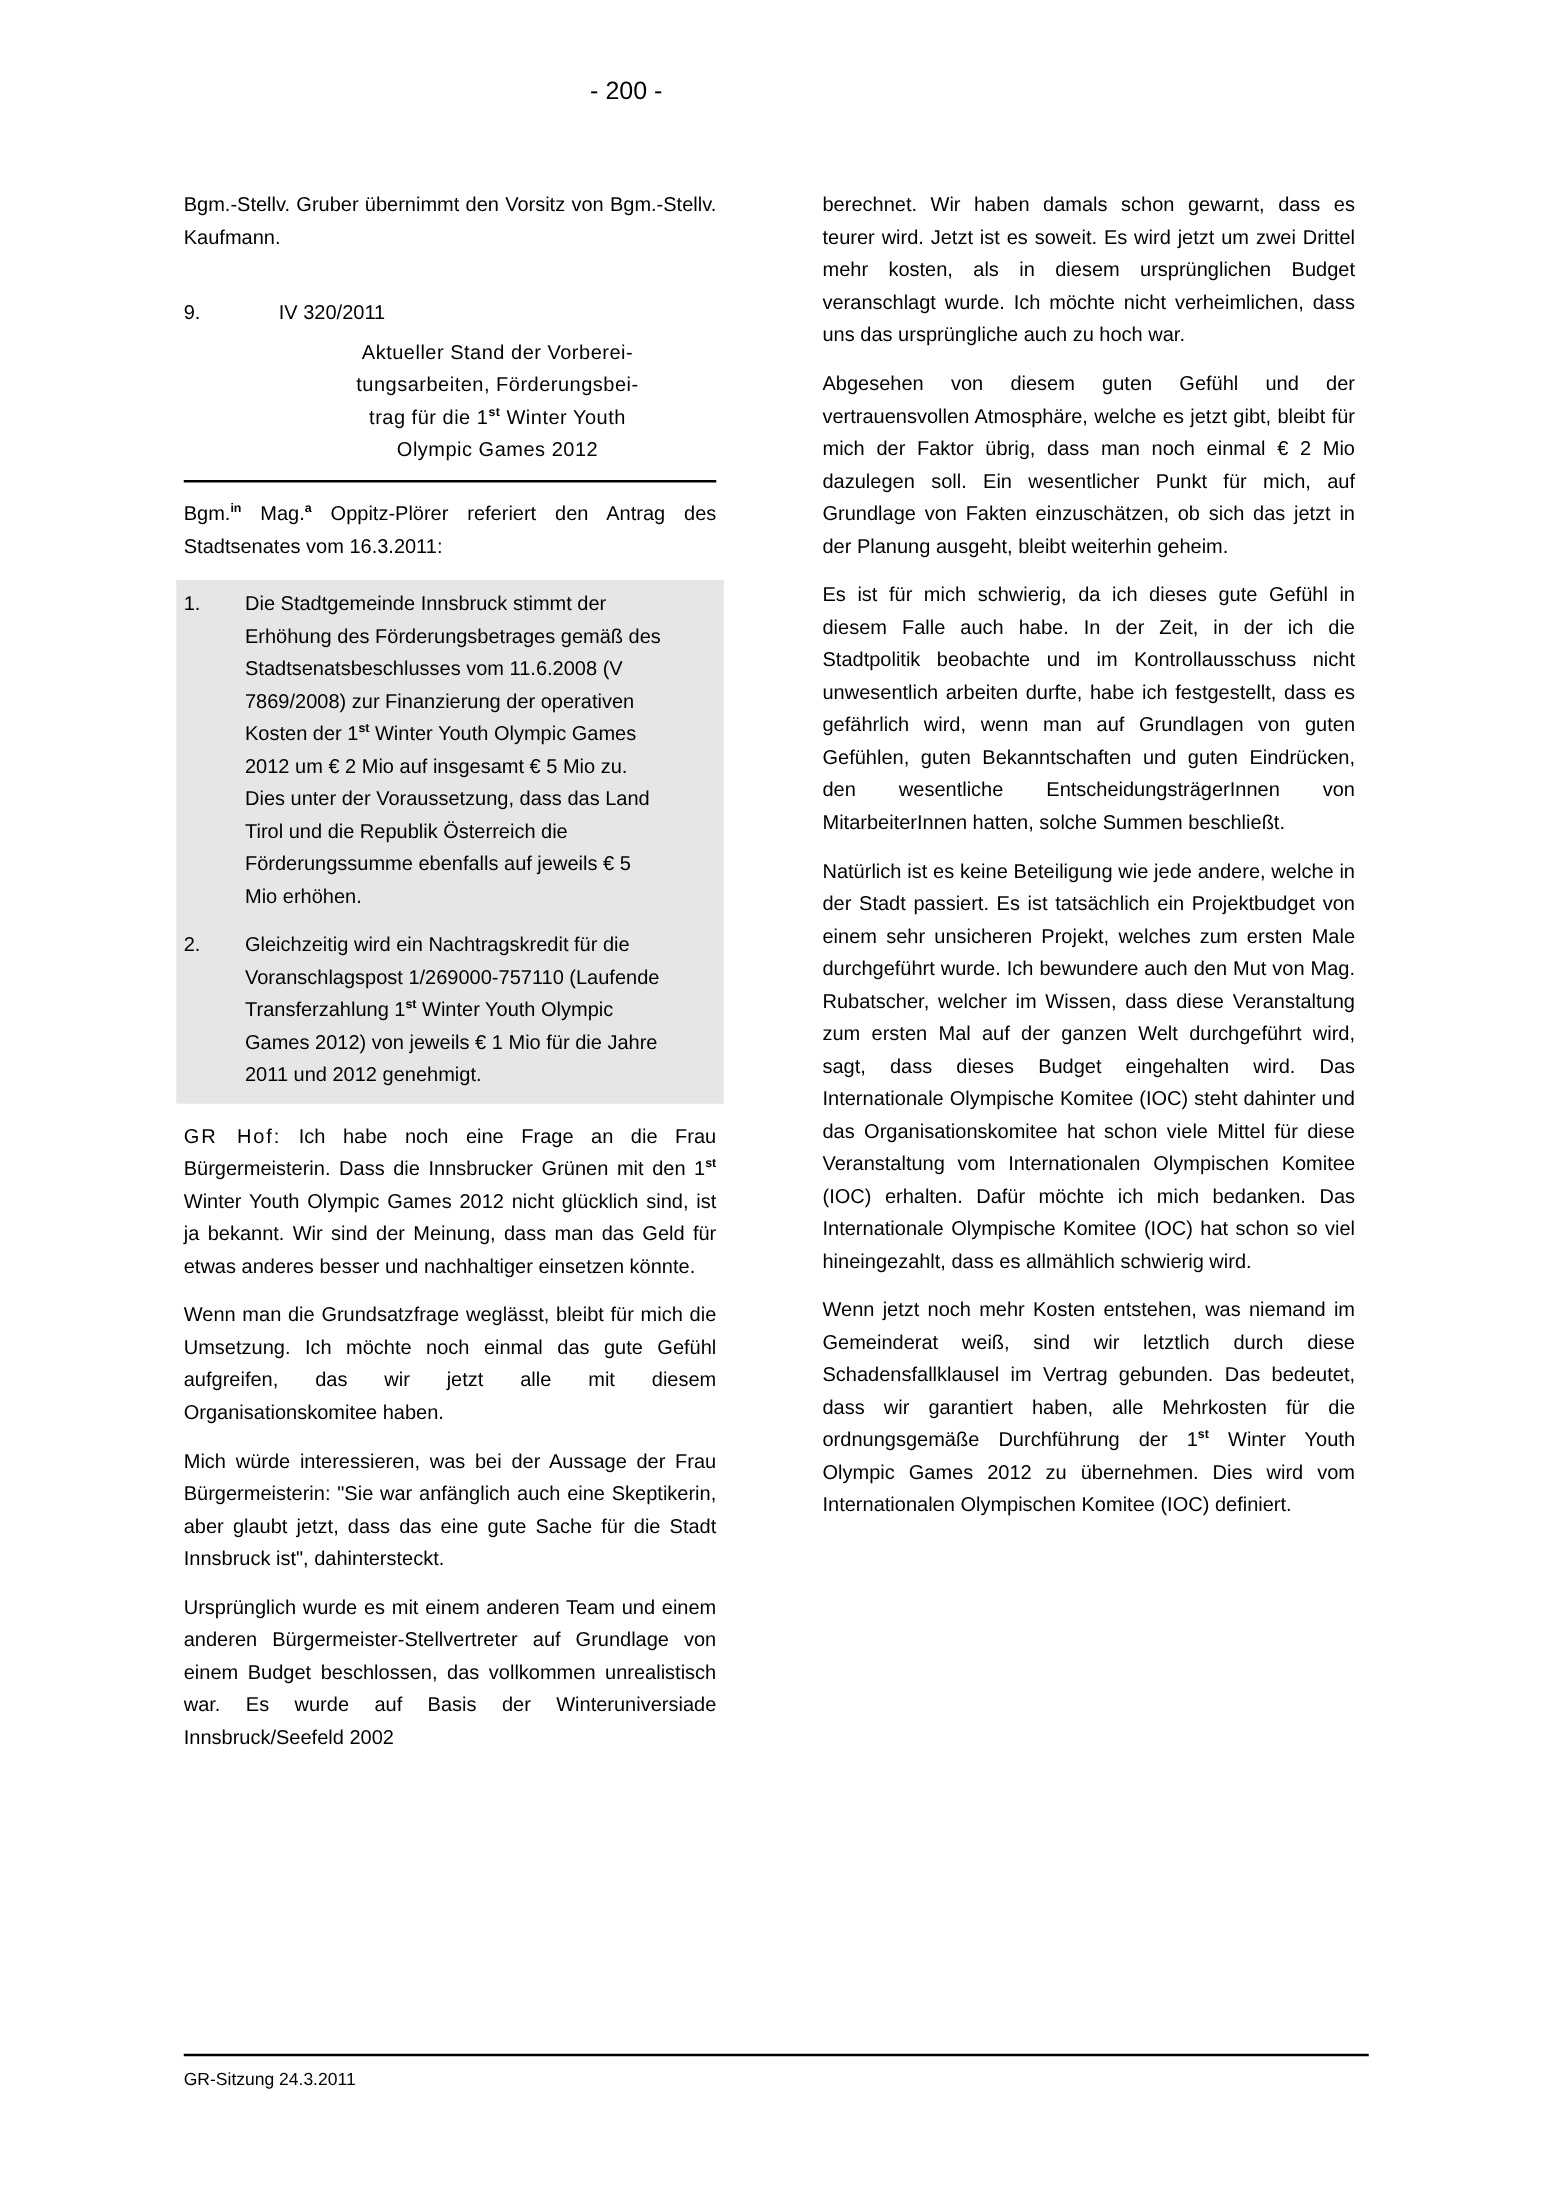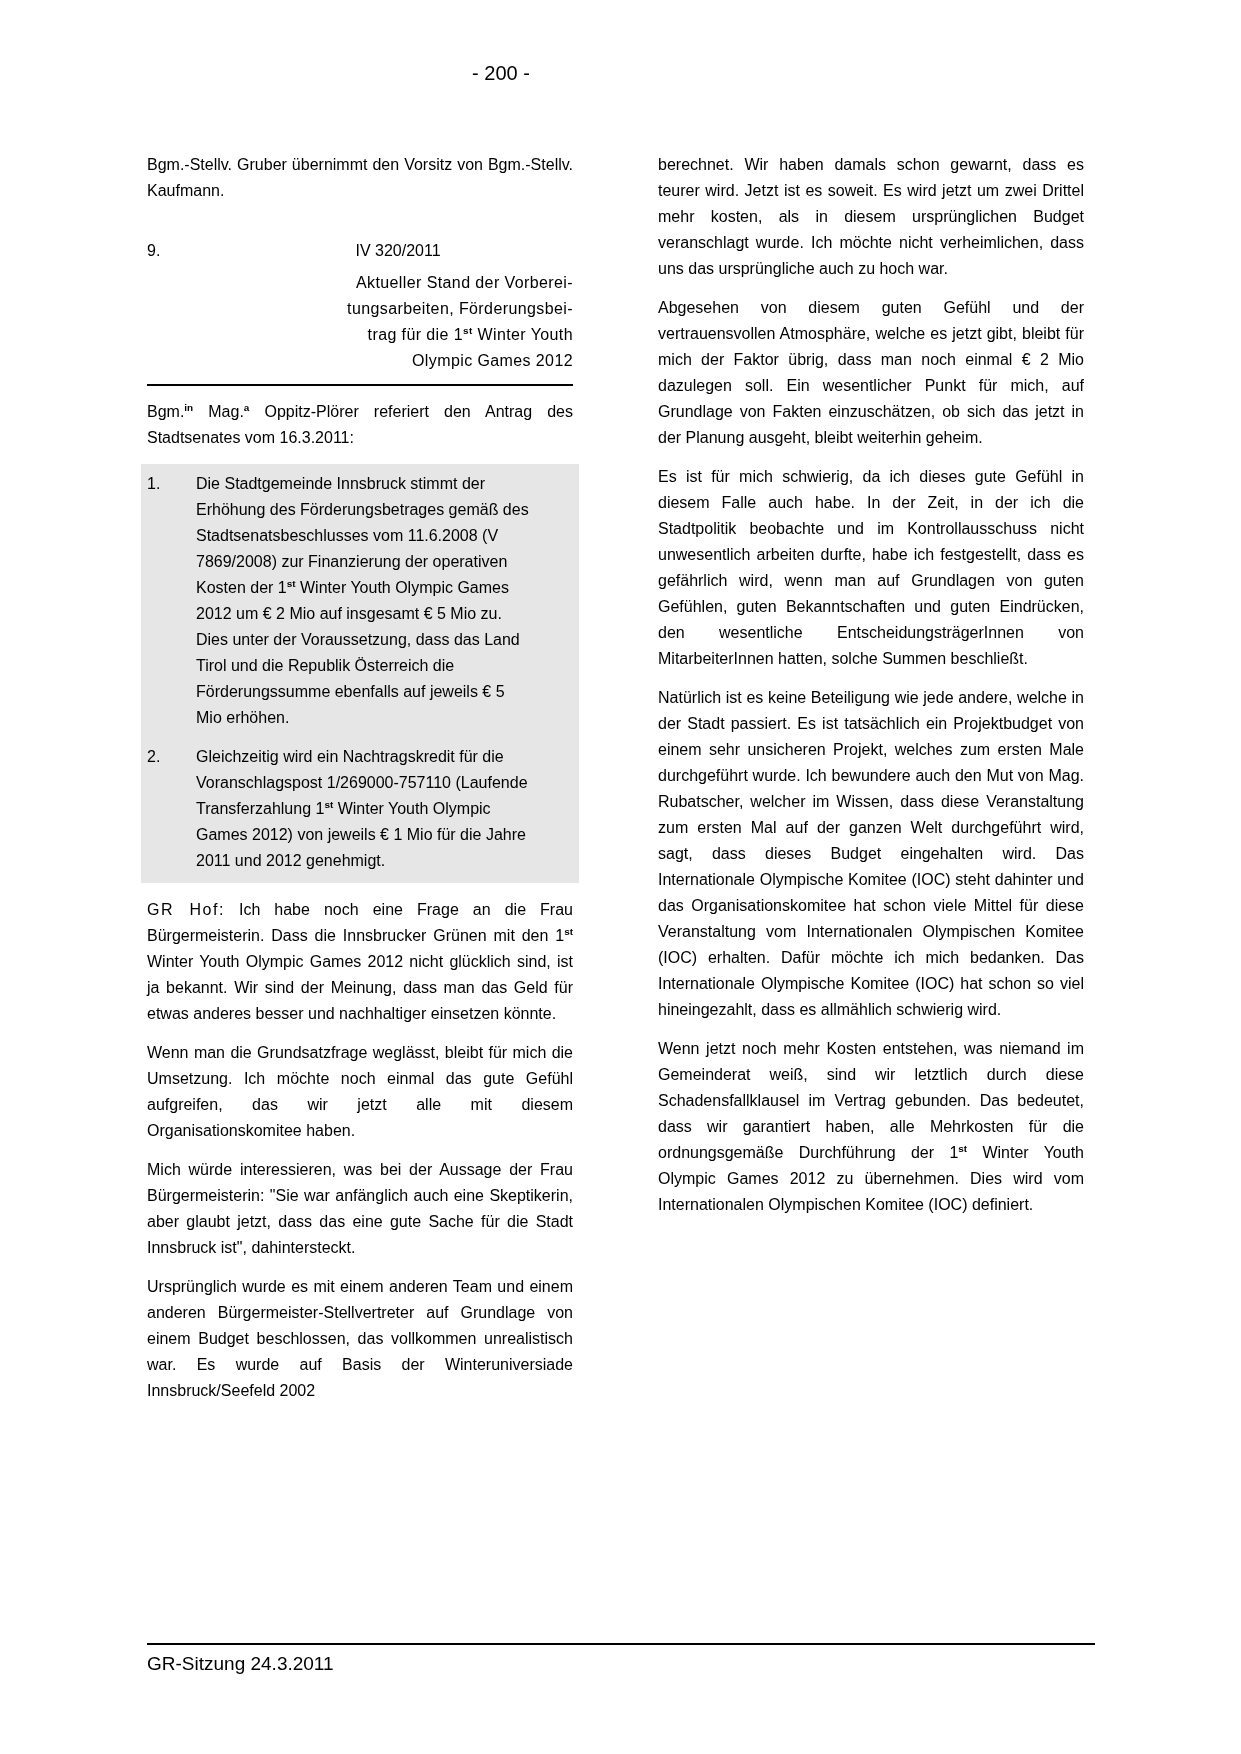--- a/index.html
+++ b/index.html
@@ -14,40 +14,40 @@
   }
   .col{
     position:absolute;top:152px;width:426px;
     font-size:16px;line-height:26px;text-align:justify;
   }
   .col-left{left:147px;}
   .col-right{left:658px;}
   .col p{margin:0 0 13px 0;}
   .agenda-head{display:flex;margin:34px 0 0 0;text-align:left;}
   .agenda-number{width:76px;flex:none;}
-  .agenda-reference{flex:1;text-align:center;}
+  .agenda-reference{flex:1;}
   .agenda-title{
-    margin:6px 0 0 76px;white-space:pre-line;text-align:right;
+    margin:6px 0 0 76px;white-space:pre-line;text-align:center;
     letter-spacing:0.4px;
   }
   .head-rule{border:none;border-top:2px solid #000;margin:10px 0 13px 0;}
   .resolution{
     margin:3px -6px 14px -6px;padding:7px 6px 9px 6px;
   }
   .res-item{display:flex;margin:0 0 13px 0;text-align:left;}
   .res-item:last-child{margin-bottom:0;}
   .res-number{width:49px;flex:none;}
   .res-text{flex:1;padding-right:42px;}
   .speaker{letter-spacing:1.5px;}
   sup{font-size:0.62em;vertical-align:super;line-height:0;font-weight:bold;}
   .footer-rule{
     position:absolute;left:147px;top:1643px;width:948px;
     border:none;border-top:2px solid #000;margin:0;
   }
-  .page-footer{position:absolute;left:147px;top:1651px;font-size:19px;line-height:25px;}
+  .page-footer{position:absolute;left:147px;top:1651px;font-size:14px;line-height:25px;}
 </style>
 </head>
 <body>
 
 <div class="page-number">- 200 -</div>
 
 <div class="col col-left">
 
   <p>Bgm.-Stellv. Gruber übernimmt den Vorsitz von Bgm.-Stellv. Kaufmann.</p>
 

